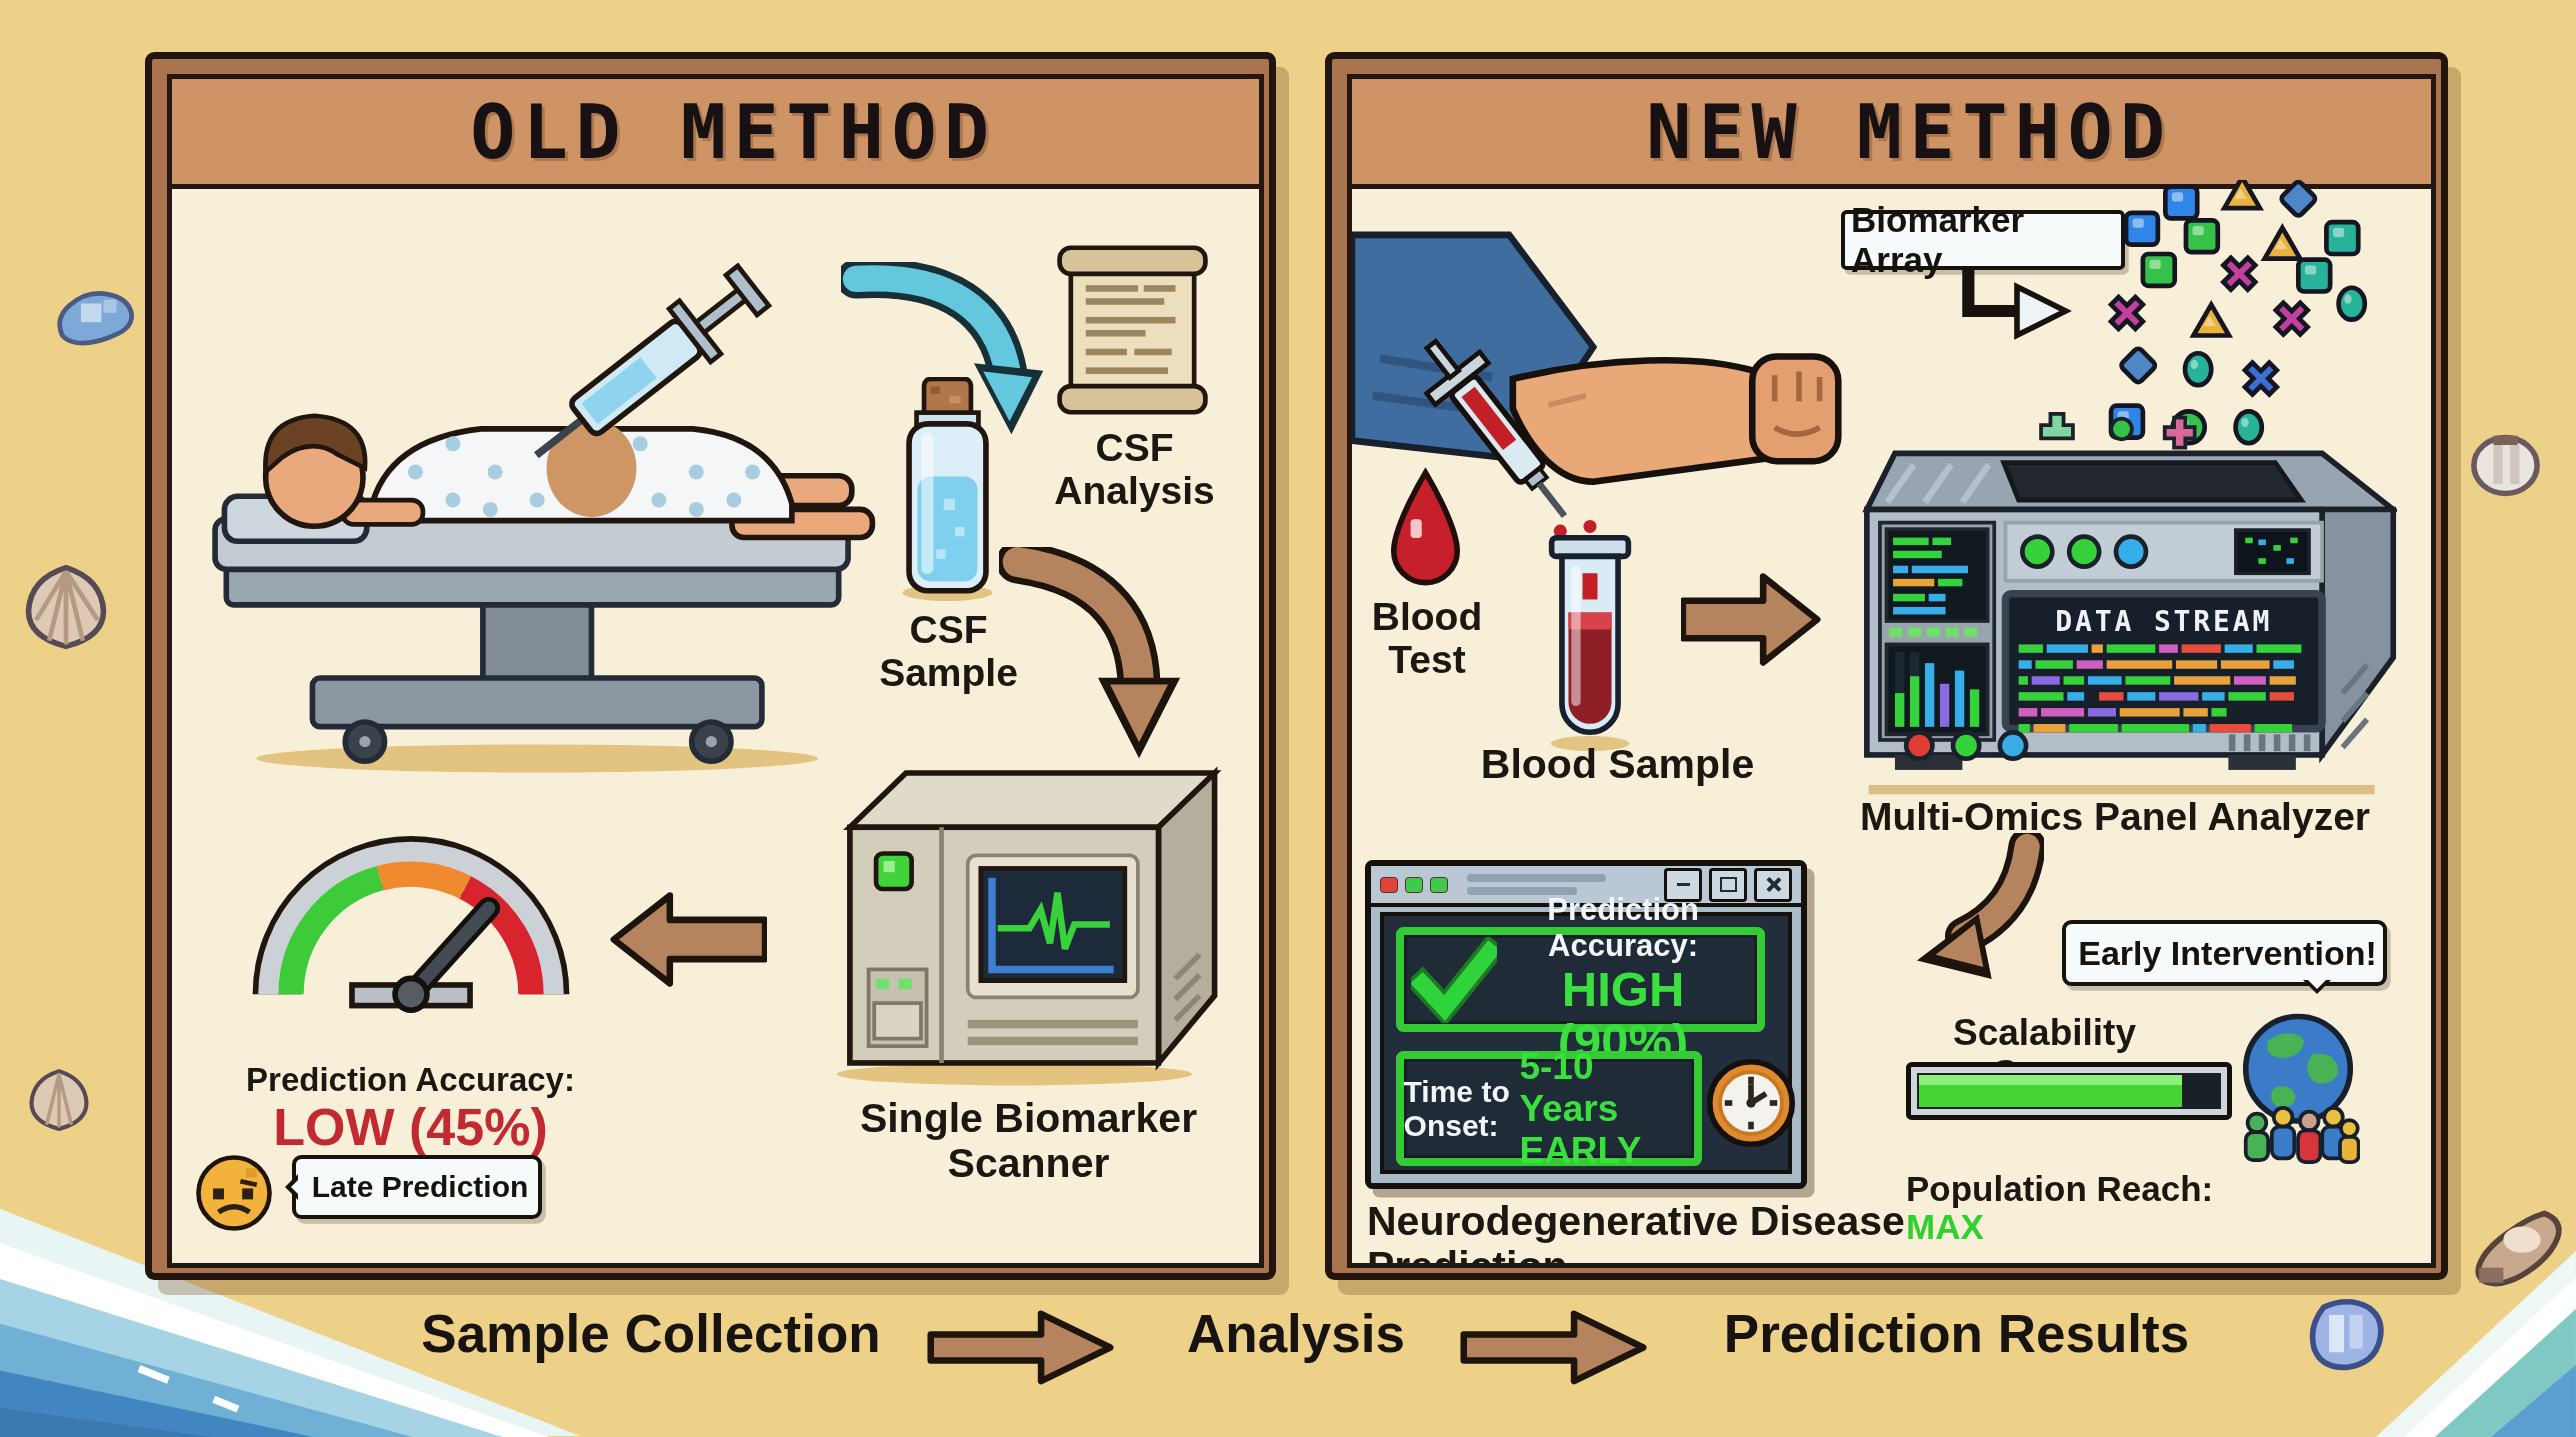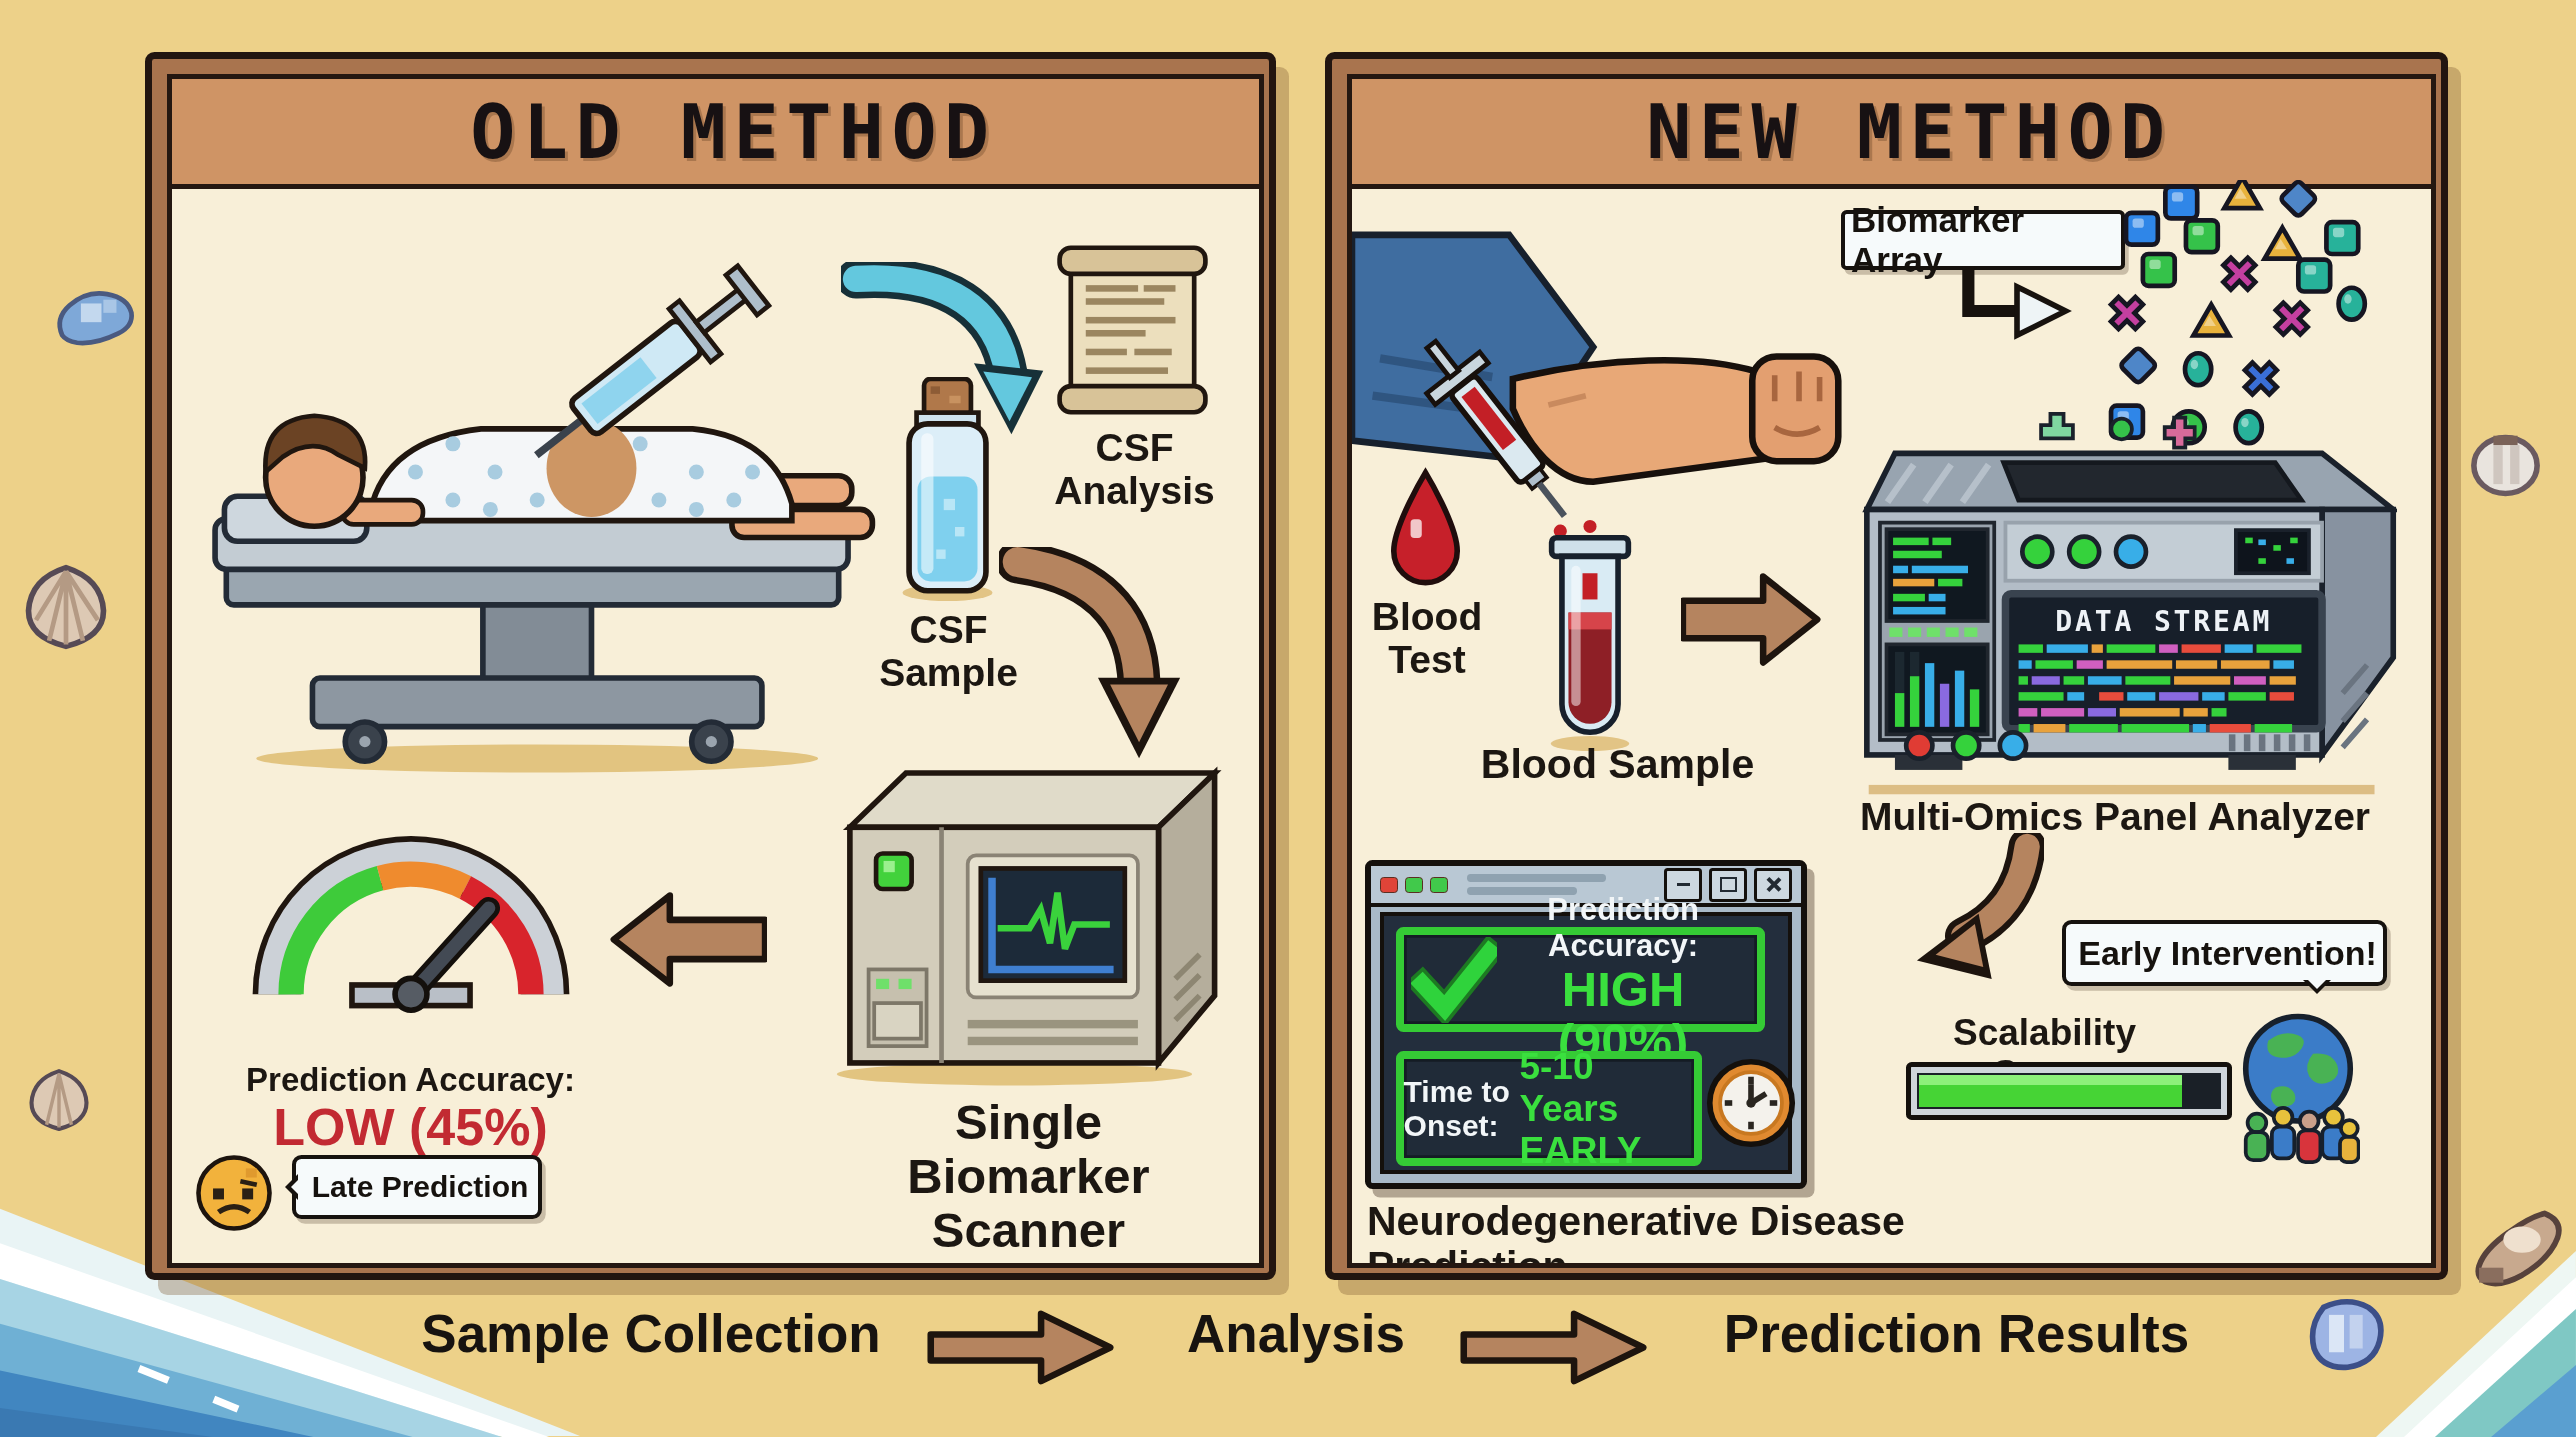--- a/index.html
+++ b/index.html
@@ -223,21 +223,21 @@
         <rect x="52" y="250" width="14" height="11" fill="#6fe06a"></rect>
           <rect x="76" y="250" width="14" height="11" fill="#6fe06a"></rect>
         <rect x="50" y="276" width="50" height="38" fill="#d9d4c2" stroke="#7d7768" stroke-width="4"></rect>
         <rect x="150" y="118" width="182" height="152" rx="9" fill="#e6e1cf" stroke="#8a8375" stroke-width="4"></rect>
         <rect x="164" y="132" width="154" height="120" fill="#1c2a39" stroke="#20160f" stroke-width="5"></rect>
         <path d="M176,142 V240 H306" fill="none" stroke="#3f7fd0" stroke-width="8"></path>
         <polyline points="182,196 216,196 228,176 238,212 246,158 254,218 264,192 302,192" fill="none" stroke="#3ad23c" stroke-width="7"></polyline>
         <rect x="150" y="294" width="182" height="9" fill="#9a947f"></rect>
         <rect x="150" y="312" width="182" height="9" fill="#9a947f"></rect>
       </svg>
-      <div class="label abs" style="left:674px;top:1017px;width:365px;font-size:49px;">Single Biomarker
+      <div class="label abs" style="left:674px;top:1017px;width:365px;font-size:41px;">Single Biomarker
 Scanner</div>
 
       <svg class="abs" style="left:438px;top:811px" width="157" height="99" viewBox="0 0 168 106">
         <polygon points="166,32 64,32 64,6 4,53 64,100 64,74 166,74" fill="#b5845f" stroke="#1d140e" stroke-width="7" stroke-linejoin="round"></polygon>
       </svg>
 
       <svg class="abs" style="left:75px;top:741px" width="328" height="195" viewBox="0 0 350 208">
         <path d="M32,186 A143,143 0 0 1 318,186" fill="none" stroke="#20160f" stroke-width="52"></path>
         <path d="M32,186 A143,143 0 0 1 318,186" fill="none" stroke="#ccd1d7" stroke-width="40"></path>
         <path d="M47,186 A128,128 0 0 1 142,62" fill="none" stroke="#3ecb3a" stroke-width="27"></path>
@@ -554,20 +554,24 @@
       <div class="bubble tail-bottom" style="left:710px;top:841px;width:311px;height:58px;font-size:34px;">
         <span>Early Intervention!</span>
       </div>
 
       <div class="label abs" style="left:552px;top:934px;width:281px;font-size:37px;">Scalability Score</div>
       <div class="pbar" style="left:554px;top:983px;width:326px;height:58px;">
         <div class="pbar-track">
           <div class="pbar-fill"></div>
         </div>
       </div>
+      <div class="label abs" style="left:554px;top:1052px;width:393px;font-size:35px;text-align:left;">
+        <span>Population Reach:</span>
+        <span style="color:var(--max_green);">MAX</span>
+      </div>
 
       <svg class="abs" style="left:884px;top:930px" width="124" height="168" viewBox="0 0 132 180">
         <circle cx="66" cy="64" r="56" fill="#3b7cc8" stroke="#17202c" stroke-width="6"></circle>
         <path d="M34,34 q16,-12 32,-6 q10,4 4,14 q-8,12 -24,10 q-16,-2 -12,-18 Z" fill="#49b254"></path>
         <path d="M82,48 q20,-2 26,12 q4,12 -8,18 q-14,6 -22,-6 q-6,-12 4,-24 Z" fill="#49b254"></path>
         <path d="M42,84 q14,-4 20,6 q4,10 -6,14 q-14,4 -18,-6 q-3,-9 4,-14 Z" fill="#49b254"></path>
         <g stroke="#17202c" stroke-width="4">
           <circle cx="22" cy="122" r="10" fill="#49b254"></circle>
             <rect x="10" y="132" width="24" height="30" rx="8" fill="#49b254"></rect>
           <circle cx="50" cy="116" r="10" fill="#e8c23c"></circle>

